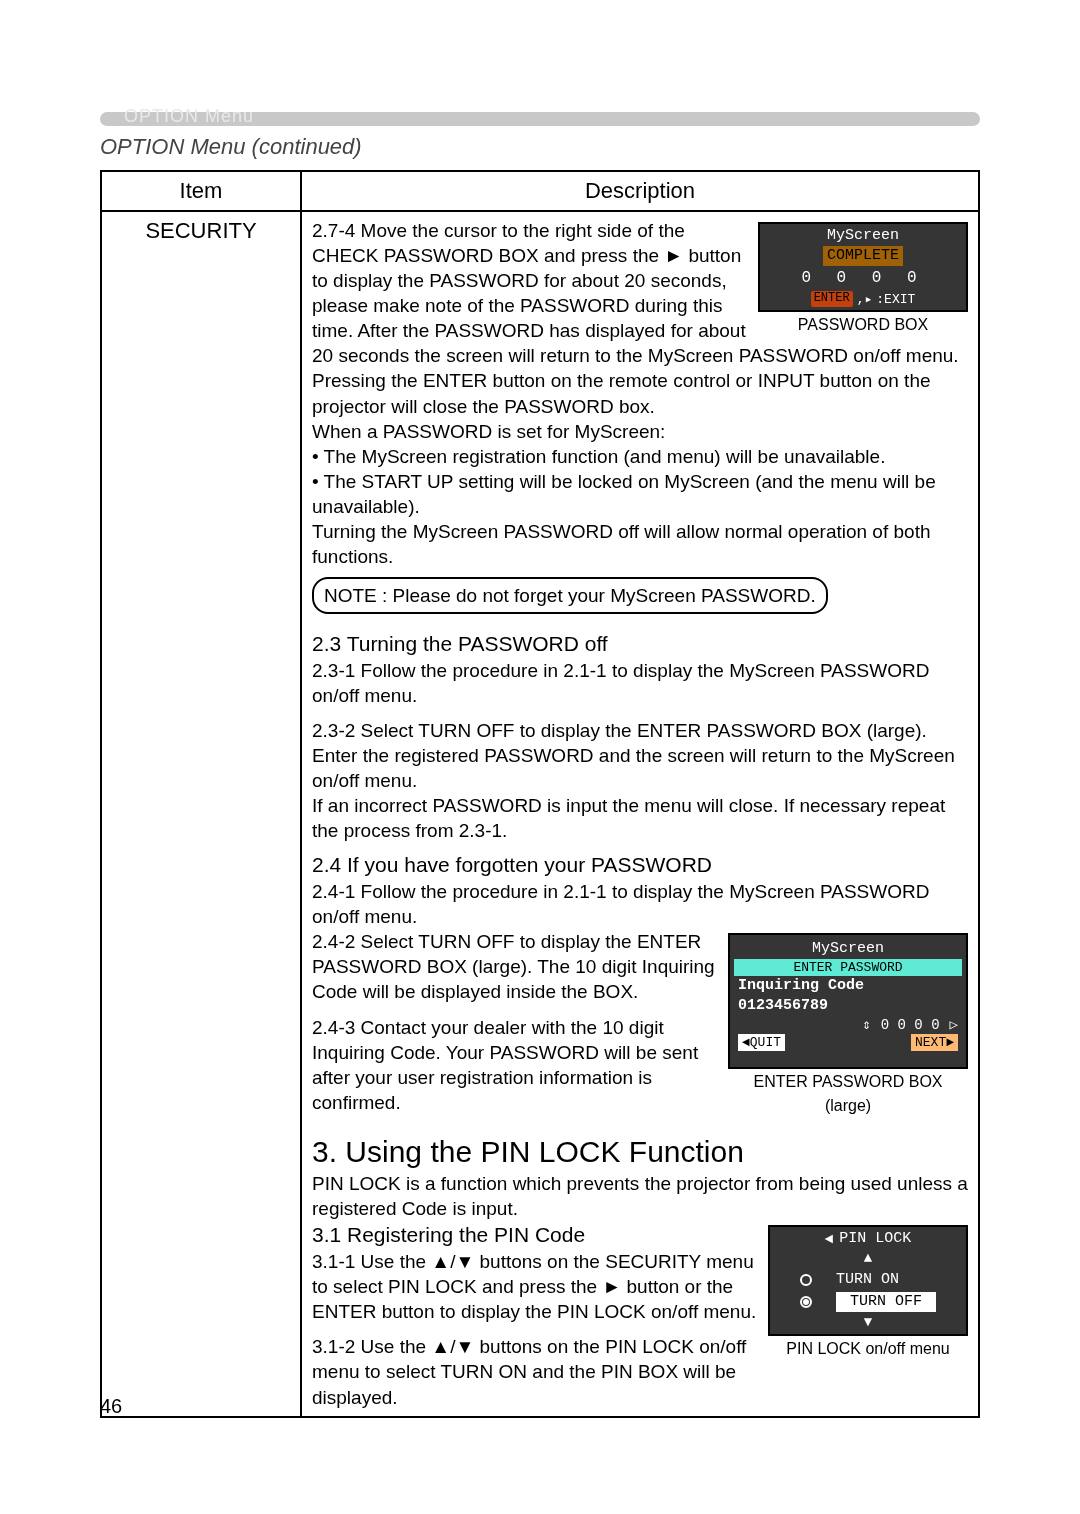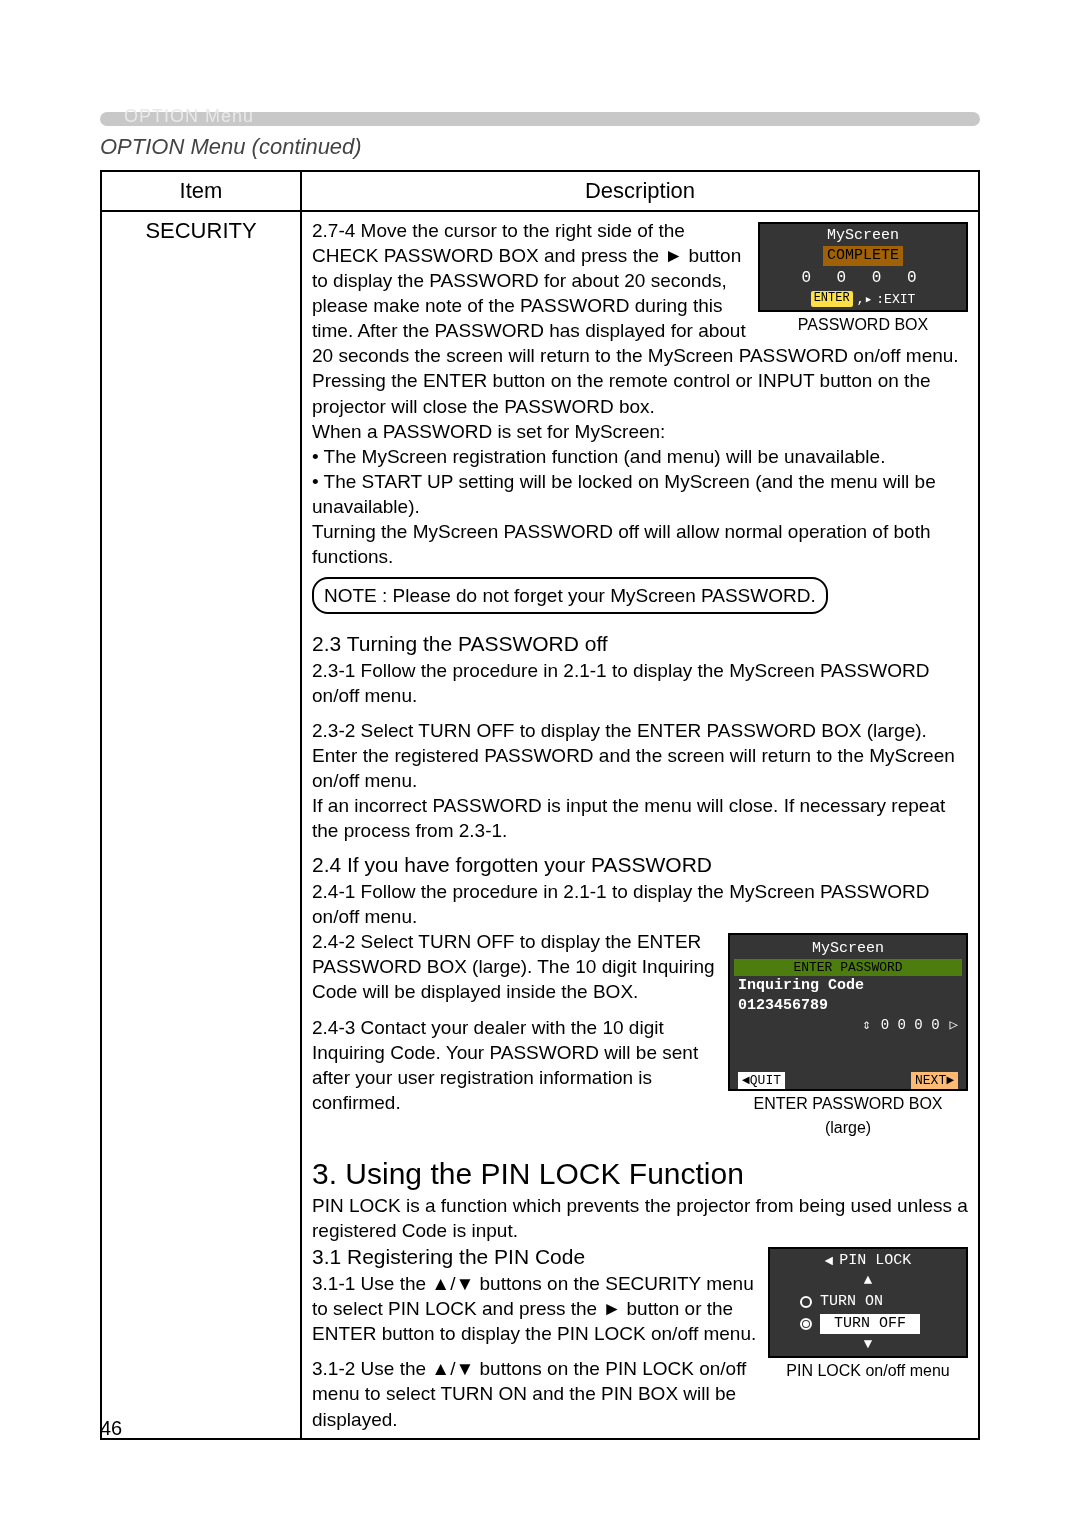--- a/index.html
+++ b/index.html
@@ -82,51 +82,51 @@
     color: #fff;
     font-family: "Courier New", monospace;
     font-size: 15px;
     text-align: center;
   }
   .mini-box .hdr-row { display:flex; justify-content:center; gap:0; }
   .mini-box .hdr { background:#353535; color:#fff; padding:0 4px; font-family:"Courier New",monospace; }
   .mini-box .complete { color:#000; background:#a16207; padding:0 4px; }
   .mini-box .digits { letter-spacing: 8px; margin: 2px 0; font-size:16px; }
   .mini-box .btline { display:flex; justify-content:center; align-items:center; gap:4px; font-size:13px; }
-  .mini-box .pill { background:#fde047; color:#000; border-radius:2px; padding:0 3px; font-size:12px; }
+  .mini-box .pill { background:#c2410c; color:#000; border-radius:2px; padding:0 3px; font-size:12px; }
   .sublabel { font-size: 16px; color:#000; background:#fff; margin-top:2px; font-family:Arial,sans-serif; }
 
   .enter-box {
     border: 2px solid #000;
     background:#353535;
     color:#fff;
     font-family:"Courier New",monospace;
     font-size:15px;
     text-align:left;
     padding:4px 4px 0 4px;
   }
   .enter-box .title { text-align:center; }
-  .enter-box .sub { color:#000; background:#4d7c0f; text-align:center; font-size:13px; }
+  .enter-box .sub { color:#000; background:#5eead4; text-align:center; font-size:13px; }
   .enter-box .row { padding:0 4px;font-weight:bold; }
-  .enter-box .navrow { display:flex; justify-content:space-between; align-items:center; font-size:13px; padding:0 4px 0 4px;margin-top:38px; }
+  .enter-box .navrow { display:flex; justify-content:space-between; align-items:center; font-size:13px; padding:0 4px 16px 4px; }
   .enter-box .quit { background:#fff; color:#000; padding:0 4px; }
   .enter-box .next { background:#fdba74; color:#000; padding:0 4px; }
   .enter-box .cursor { display:flex; justify-content:flex-end; gap:10px; font-size:14px; padding:0 4px; }
 
   .pin-box {
     border: 2px solid #000;
     background:#353535;
     color:#fff;
     font-family:"Courier New",monospace;
     font-size:15px;
     padding:2px 6px;
     text-align:left;
   }
   .pin-box .titlerow { display:flex; align-items:center; gap:6px; justify-content:center; }
-  .pin-box .opt { display:flex; gap:8px; align-items:center; padding:1px 24px; }
+  .pin-box .opt { display:flex; gap:24px; align-items:center; padding:1px 24px; }
   .pin-box .hl { background:#fff; color:#000; padding:0 14px; }
   .radio { display:inline-block; width:12px; height:12px; border:2px solid #fff; border-radius:50%; }
   .radio.sel::after{ content:""; display:block; width:6px; height:6px; background:#fff; border-radius:50%; margin:1px; }
   .tri { font-size:14px; }
   .indent-block { padding-left: 0; }
   .clr { clear: both; }
   .h-sub { font-size: 21px; margin: 8px 0 0 0; }
   .h-sub-lg { font-size: 30px; margin: 10px 0 0 0; }
   .pg {
     position: absolute;

